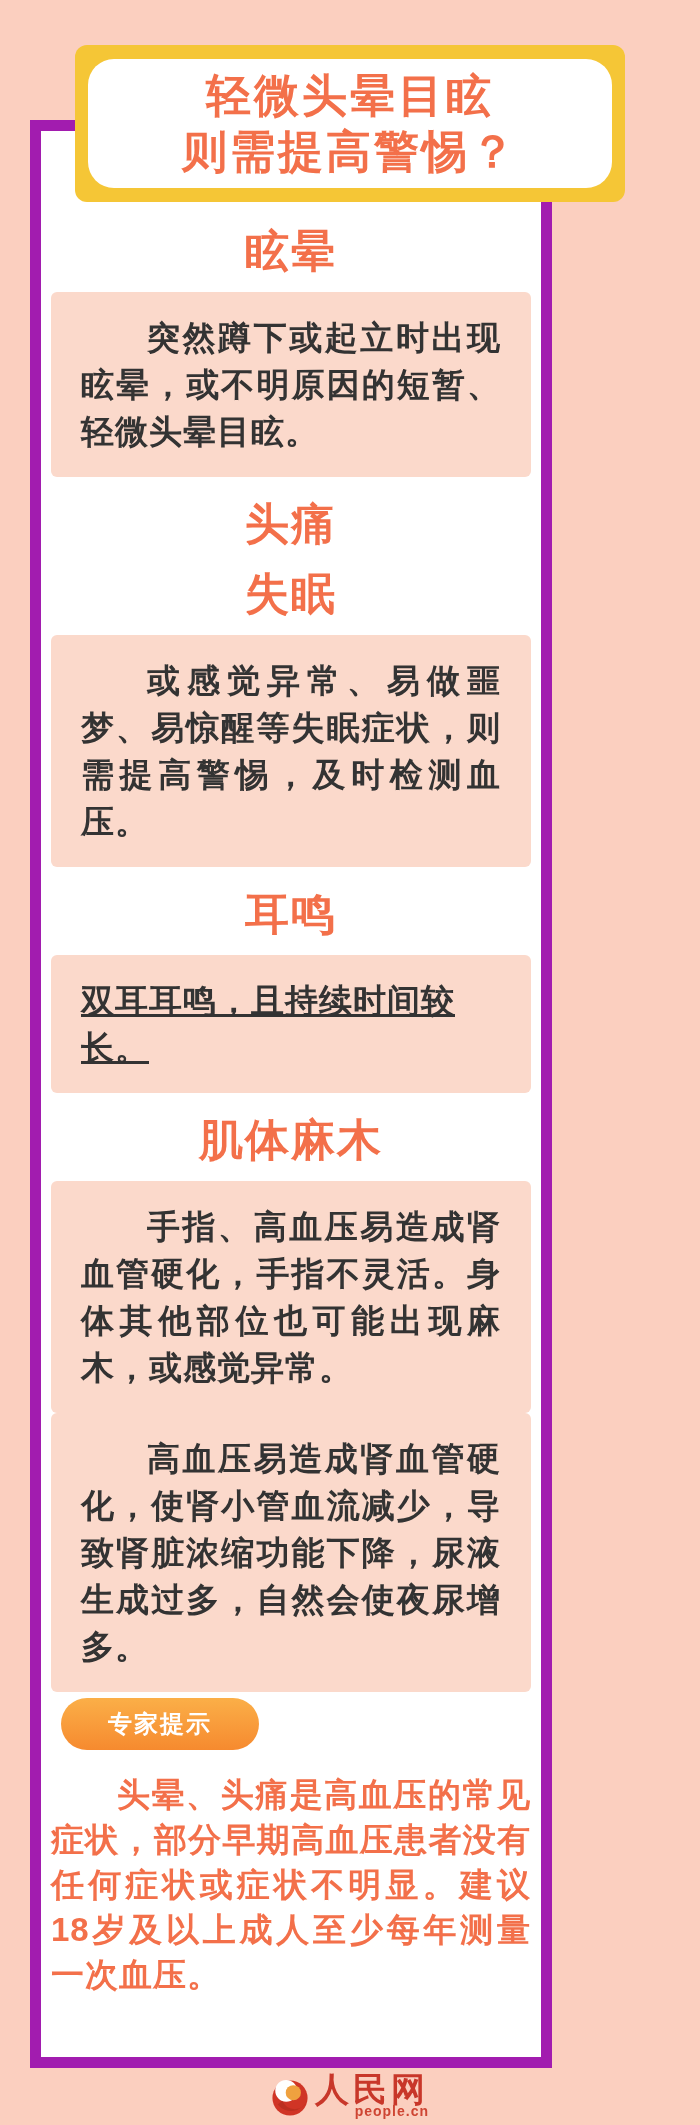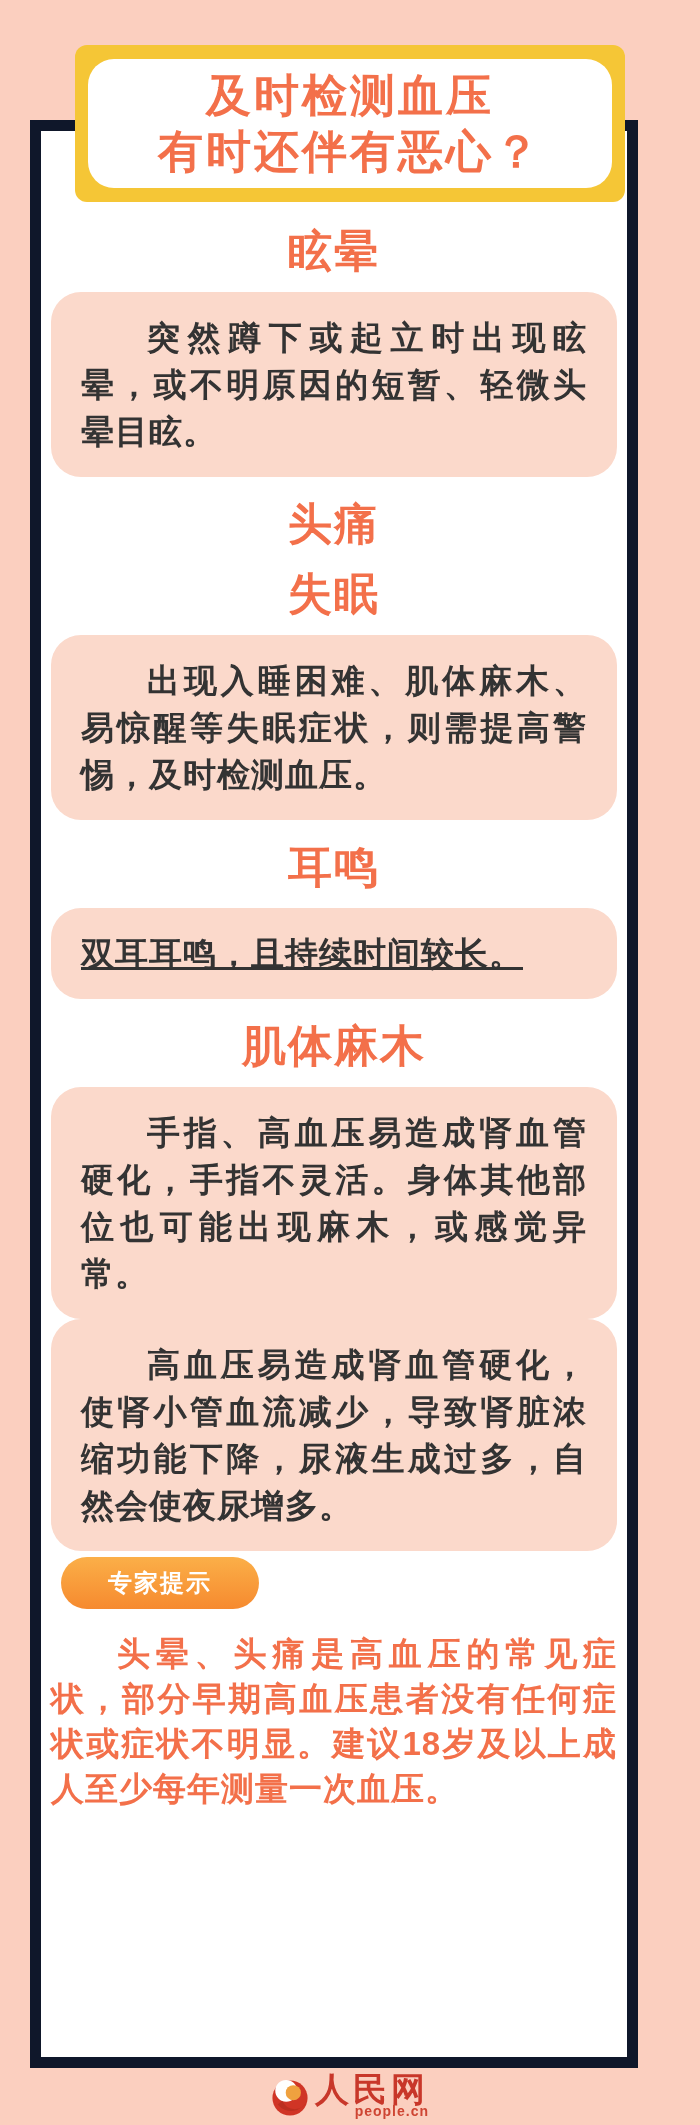--- a/index.html
+++ b/index.html
@@ -1,36 +1,36 @@
 <!DOCTYPE html>
 <html><head>
 <meta charset="utf-8">
 <style>
   html,body{margin:0;padding:0;}
   body{font-family:"Liberation Sans",sans-serif;}
   .page{position:relative;width:700px;height:2125px;background:#FBCFBF;overflow:hidden;}
 
   
-  .frame{position:absolute;left:30px;top:120px;width:608px;height:1948px;
-         box-sizing:border-box;border:11px solid #0f172a;background:#FFFFFF;z-index:1;}
+  .frame{position:absolute;left:30px;top:120px;width:522px;height:1948px;
+         box-sizing:border-box;border:11px solid #a21caf;background:#FFFFFF;z-index:1;}
 
   
   .banner{position:absolute;left:75px;top:45px;width:550px;height:157px;
           box-sizing:border-box;background:#F5C636;border-radius:12px;padding:14px 13px;z-index:3;}
   .banner-inner{width:100%;height:100%;background:#FFFFFF;border-radius:26px;
           display:flex;flex-direction:column;justify-content:center;align-items:center;}
   .title-line{font-size:45px;font-weight:900;color:#F3704A;line-height:56px;letter-spacing:3px;white-space:nowrap;}
 
   
   .content{position:absolute;left:0;top:0;width:100%;height:100%;box-sizing:border-box;
            padding:97px 10px 0 10px;}
   .sec-title{font-size:44px;line-height:46px;font-weight:900;color:#F3704A;
              text-align:center;margin:24px 0 18px 0;letter-spacing:2px;}
   .sec-title.first{margin-top:0;}
-  .sec-box{background:#FBD9CB;border-radius:30px;padding:22px 30px;
+  .sec-box{background:#FBD9CB;border-radius:6px;padding:22px 30px;
            font-size:33px;line-height:47px;font-weight:600;color:#333333;
            text-align:justify;text-indent:2em;letter-spacing:1px;}
   .sec-box.center{text-align:left;text-indent:0;text-decoration:underline;}
 
   
   .expert-badge{width:198px;height:52px;margin:6px 0 0 10px;border-radius:26px;
            background:linear-gradient(180deg,#FBAF48 0%,#F68A2F 100%);
            color:#FFFFFF;font-size:24px;font-weight:700;letter-spacing:2px;
            display:flex;align-items:center;justify-content:center;}
   .expert-note{margin:22px 0 0 0;font-size:33px;line-height:45px;font-weight:700;
@@ -54,40 +54,40 @@
 
   <div class="frame">
     <div class="content">
 
       <div class="sec-title first">眩晕</div>
       <div class="sec-box">突然蹲下或起立时出现眩晕，或不明原因的短暂、轻微头晕目眩。</div>
 
       <div class="sec-title">头痛</div>
 
       <div class="sec-title">失眠</div>
-      <div class="sec-box">出现入睡困难、肌体麻木、易惊醒等失眠症状，则需提高警惕，及时检测血压。</div>
+      <div class="sec-box">或感觉异常、易做噩梦、易惊醒等失眠症状，则需提高警惕，及时检测血压。</div>
 
       <div class="sec-title">耳鸣</div>
       <div class="sec-box center">双耳耳鸣，且持续时间较长。</div>
 
       <div class="sec-title">肌体麻木</div>
       <div class="sec-box">手指、高血压易造成肾血管硬化，手指不灵活。身体其他部位也可能出现麻木，或感觉异常。</div>
 
       <div class="sec-box">高血压易造成肾血管硬化，使肾小管血流减少，导致肾脏浓缩功能下降，尿液生成过多，自然会使夜尿增多。</div>
 
       <div class="expert-badge">专家提示</div>
       <div class="expert-note">头晕、头痛是高血压的常见症状，部分早期高血压患者没有任何症状或症状不明显。建议18岁及以上成人至少每年测量一次血压。</div>
 
     </div>
   </div>
 
   <div class="banner">
     <div class="banner-inner">
-      <div class="title-line">及时检测血压</div>
-      <div class="title-line">有时还伴有恶心？</div>
+      <div class="title-line">轻微头晕目眩</div>
+      <div class="title-line">则需提高警惕？</div>
     </div>
   </div>
 
   <div class="footer">
     <div class="logo">
       <svg class="logo-swirl" viewBox="0 0 40 40" xmlns="http://www.w3.org/2000/svg">
         <circle cx="20" cy="21" r="18.5" fill="#D03526"></circle>
         <circle cx="16" cy="13.5" r="11.5" fill="#FFFFFF"></circle>
         <circle cx="23.5" cy="15.5" r="8" fill="#EFA13F"></circle>
         <path d="M 7 28 A 18.5 18.5 0 0 0 38 24 A 14 14 0 0 1 12 24 Z" fill="#A92A1C" opacity="0.55"></path>

